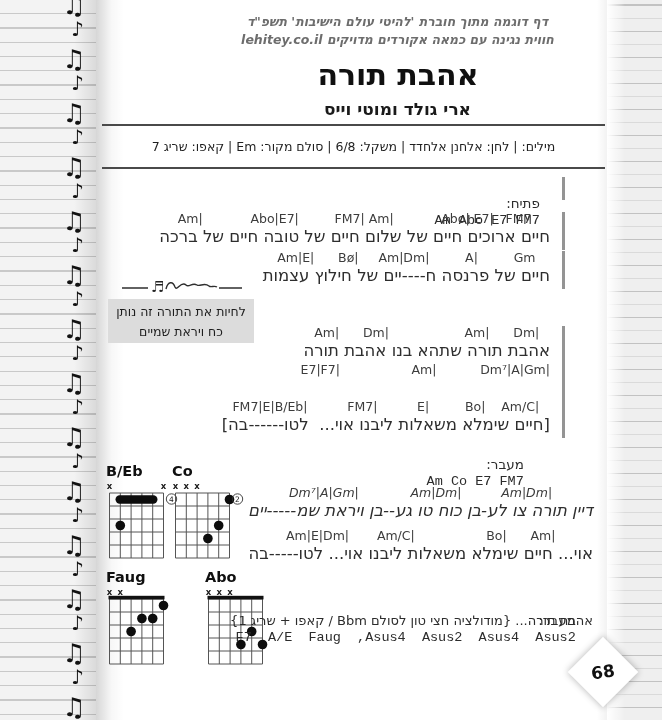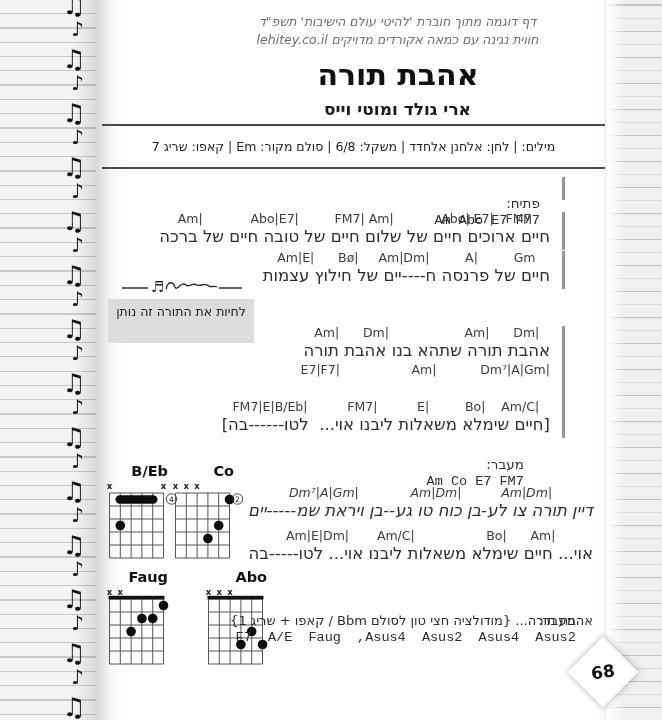--- a/index.html
+++ b/index.html
@@ -42,21 +42,21 @@
     pointer-events:none;
   }
   .page::after{
     content:"";position:absolute;right:0;top:0;width:10px;height:100%;
     background:linear-gradient(270deg,rgba(0,0,0,0.05),rgba(0,0,0,0));
     pointer-events:none;
   }
   .header-credit{
     position:absolute;top:13px;left:100px;right:8px;
     text-align:center;direction:rtl;
-    font-style:italic;font-size:12.5px;line-height:1.45;color:#6d6d6d;
+    font-style:italic;font-size:12.5px;line-height:1.45;color:#6d6d6d;font-weight:bold;
   }
   .song-title{
     position:absolute;top:56px;left:100px;right:7px;margin:0;
     text-align:center;direction:rtl;
     font-size:30px;font-weight:bold;color:#101010;line-height:38px;
   }
   .song-artist{
     position:absolute;top:97px;left:100px;right:8px;
     text-align:center;direction:rtl;
     font-size:17px;font-weight:bold;color:#1a1a1a;line-height:24px;
@@ -93,21 +93,21 @@
     font-size:13px;color:#2c2c2c;white-space:pre;
   }
   .sidebox{
     position:absolute;left:12px;top:299px;width:146px;height:44px;
     background:#dcdcdc;text-align:center;direction:rtl;
     font-size:12.5px;color:#1d1d1d;line-height:1.6;padding-top:3px;box-sizing:border-box;
   }
   .sidebox-decor{position:absolute;left:24px;top:276px;width:124px;height:22px;}
   .chord-diagram{position:absolute;width:72px;}
   .cd-label{
-    text-align:right;font-weight:bold;font-size:14.5px;color:#101010;
+    text-align:left;font-weight:bold;font-size:14.5px;color:#101010;
     line-height:16px;width:62px;
   }
   .chord-diagram.d1{left:10px;top:463px;}
   .chord-diagram.d2{left:76px;top:463px;}
   .chord-diagram.d3{left:10px;top:569px;}
   .chord-diagram.d4{left:84px;top:569px;margin-left:25px;}
   .page-number-diamond{
     position:absolute;left:578px;top:647px;width:50px;height:50px;
     background:#ffffff;transform:rotate(45deg);
     box-shadow:0 0 7px rgba(0,0,0,0.30);
@@ -198,20 +198,21 @@
   <div class="sidebox-decor">
     <svg width="124" height="22" viewBox="0 0 124 22">
       <path d="M2 12 H28" stroke="#3a3a3a" stroke-width="1.6" fill="none"></path>
       <text x="31" y="16" font-size="15" fill="#222">♬</text>
       <path d="M46 13 C48 5,53 5,55 11 C57 16,61 4,66 9 C69 12,72 6,77 9 C80 11,84 6,89 10 C91 12,94 9,97 11" stroke="#2f2f2f" fill="none" stroke-width="1.4"></path>
       <path d="M99 12 H122" stroke="#3a3a3a" stroke-width="1.6" fill="none"></path>
     </svg>
   </div>
   <div class="sidebox">
     <div>לחיות את התורה זה נותן</div>
+    <div>כח ויראת שמיים</div>
   </div>
 
   <div class="maavar-line m1">
     <span>מעבר:</span>
     <span class="chords-ltr">Am Co E7 FM7</span>
   </div>
 
   <div class="chord-diagram d1"><div class="cd-label">B/Eb</div><svg width="72" height="86" viewBox="0 0 72 86">
         <line x1="3.5" y1="14" x2="3.5" y2="79" stroke="#555" stroke-width="1"></line>
         <line x1="14.3" y1="14" x2="14.3" y2="79" stroke="#555" stroke-width="1"></line>

